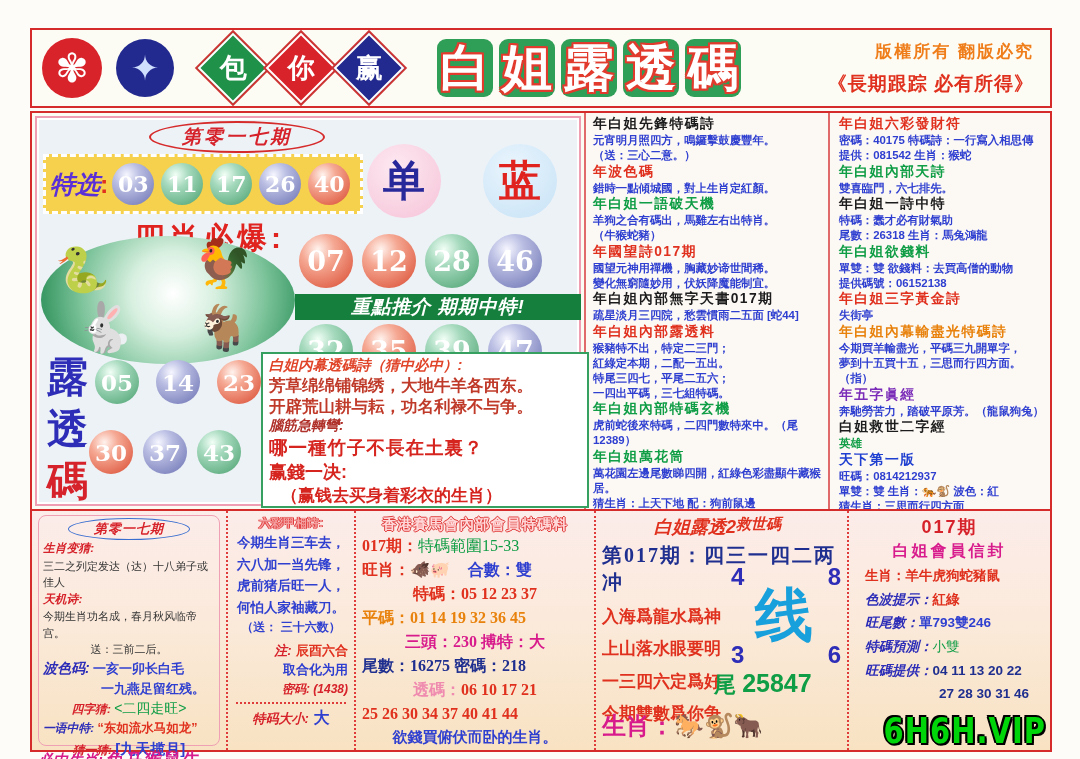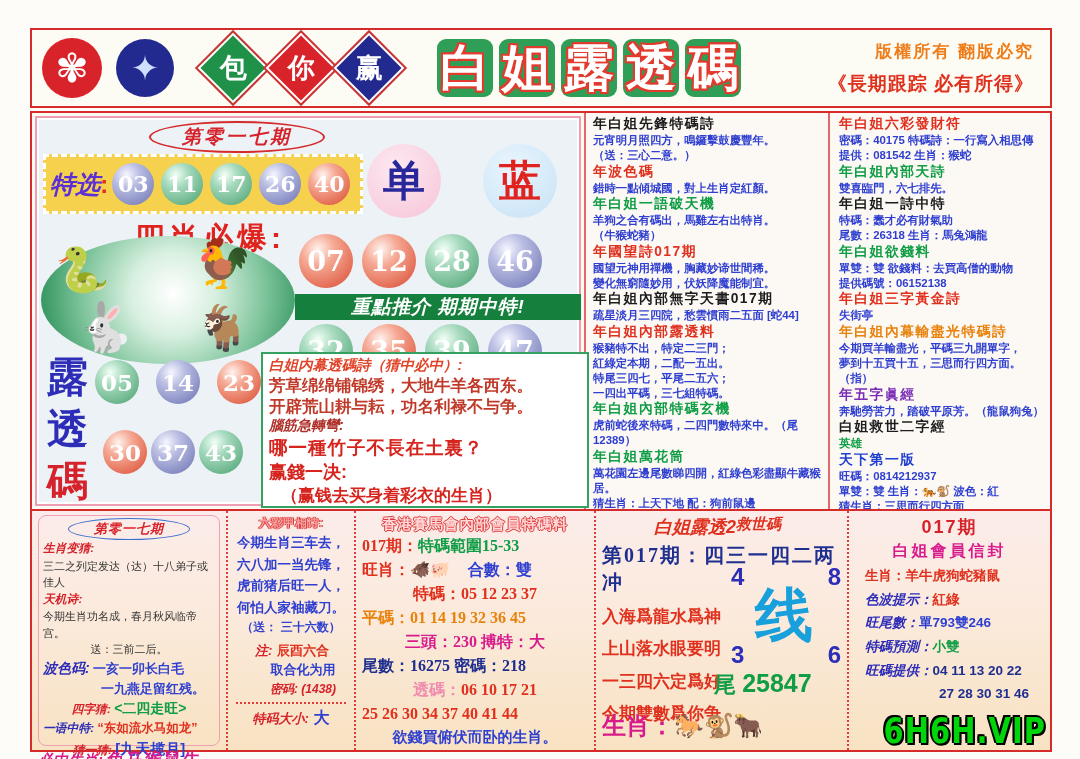--- a/index.html
+++ b/index.html
@@ -87,21 +87,21 @@
   .c1{width:194px;}
   .c1-inner{border:1px solid #f0a0b5;border-radius:8px;height:225px;padding:2px 4px;}
   .c1-oval{width:120px;height:20px;margin:0 auto;border:1px solid #3a6fd0;border-radius:50%;color:#d6222a;
            font-weight:bold;font-style:italic;font-size:13px;text-align:center;line-height:20px;letter-spacing:1px;}
   .b1row{font-size:11.8px;line-height:1.5;}
   .lbl-red{color:#d6222a;font-weight:bold;font-style:italic;}
   .lbl-blue{color:#2d2db8;font-weight:bold;font-style:italic;}
   .txt-dark{color:#333;}
   .txt-blue{color:#2f3fd0;font-weight:bold;}
   .txt-red{color:#e0301e;font-weight:bold;}
-  .txt-green{color:#0f9d45;font-weight:bold;}
+  .txt-green{color:#0f9d45;font-weight:normal;}
   .txt-mag{color:#d81b8c;font-weight:bold;}
   .c2{width:128px;text-align:center;}
   .c2-h{color:#f4a0a0;font-weight:bold;font-size:12px;text-shadow:0 0 1px #e03b3b,1px 0 #e03b3b,-1px 0 #e03b3b;}
   .c2 .ln{color:#2f3fd0;font-weight:bold;font-size:13.5px;line-height:1.6;}
   .c2 .dots{border-top:2px dotted #e03b3b;margin:4px 2px;}
   .c3{width:240px;}
   .c3-h{color:#ffd9d9;font-weight:bold;font-size:14.5px;letter-spacing:1px;text-align:center;
         text-shadow:1px 0 #e03b3b,-1px 0 #e03b3b,0 1px #e03b3b,0 -1px #e03b3b;}
   .c3 .ln{font-size:16px;font-weight:bold;line-height:1.5;font-family:"Liberation Serif","DejaVu Serif",serif;}
   .txt-orange{color:#e8820c;}
@@ -198,21 +198,21 @@
       <div class="lutou">
         <span data-color="blue">露</span>
         <span data-color="blue">透</span>
         <span data-color="red">碼</span>
       </div>
       <div class="ballrow" style="left:58px;top:242px;gap:17px">
         <span class="ball b44" data-color="green">05</span>
         <span class="ball b44" data-color="blue">14</span>
         <span class="ball b44" data-color="red">23</span>
       </div>
-      <div class="ballrow" style="left:66px;top:312px;gap:4px">
+      <div class="ballrow" style="left:52px;top:312px;gap:10px">
         <span class="ball b44" data-color="red">30</span>
         <span class="ball b44" data-color="blue">37</span>
         <span class="ball b44" data-color="green">43</span>
       </div>
       <div class="poembox">
         <div class="poem-title">白姐内幕透碼詩（猜中必中）:</div>
         <div class="poem-line">芳草绵绵铺锦绣，大地牛羊各西东。</div>
         <div class="poem-line">开辟荒山耕与耘，功名利禄不与争。</div>
         <div class="riddle-title">腦筋急轉彎:</div>
         <div class="riddle">哪一種竹子不長在土裏？</div>
@@ -339,21 +339,21 @@
        <span class="txt-mag" style="font-size:17px;letter-spacing:2px">兔马猴鼠牛鸡</span></div>
     </div>
 
     <div class="bcol bsep c2">
       <div class="c2-h">六彩甲相诗:</div>
       <div class="ln">今期生肖三车去，</div>
       <div class="ln">六八加一当先锋，</div>
       <div class="ln">虎前猪后旺一人，</div>
       <div class="ln">何怕人家袖藏刀。</div>
       <div class="ln" style="font-size:12px">（送： 三十六数）</div>
-      <div style="text-align:center;padding-left:2px;margin-top:3px">
+      <div style="text-align:right;padding-left:2px;margin-top:3px">
         <span class="lbl-red" style="font-size:13px">注:</span>
         <span class="txt-red" style="font-size:13px">辰酉六合</span><br>
         <span class="txt-blue" style="font-size:13px;padding-left:22px">取合化为用</span><br>
         <span class="lbl-red" style="font-size:12px;padding-left:22px">密码: (1438)</span>
       </div>
       <div class="dots"></div>
       <div><span class="lbl-red" style="font-size:13px">特码大小:</span>
         <span class="txt-blue" style="font-size:16px">大</span></div>
     </div>
 

